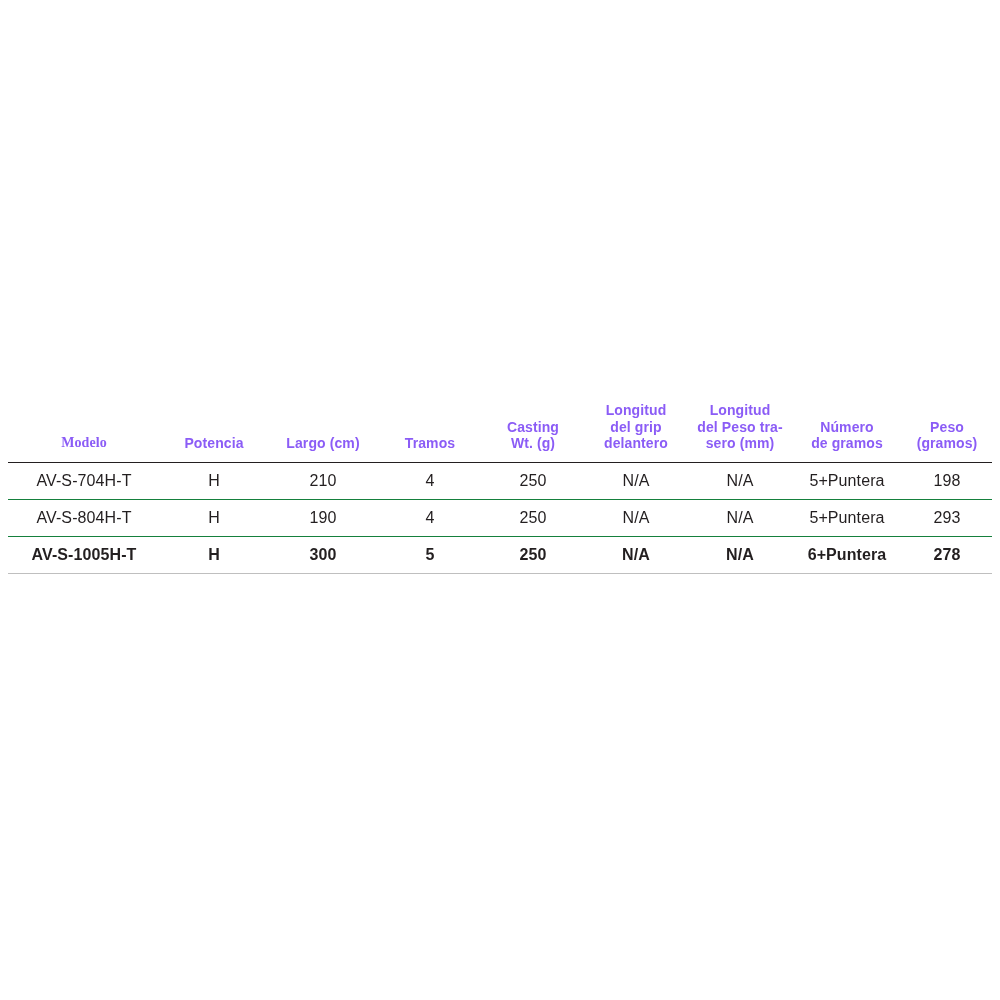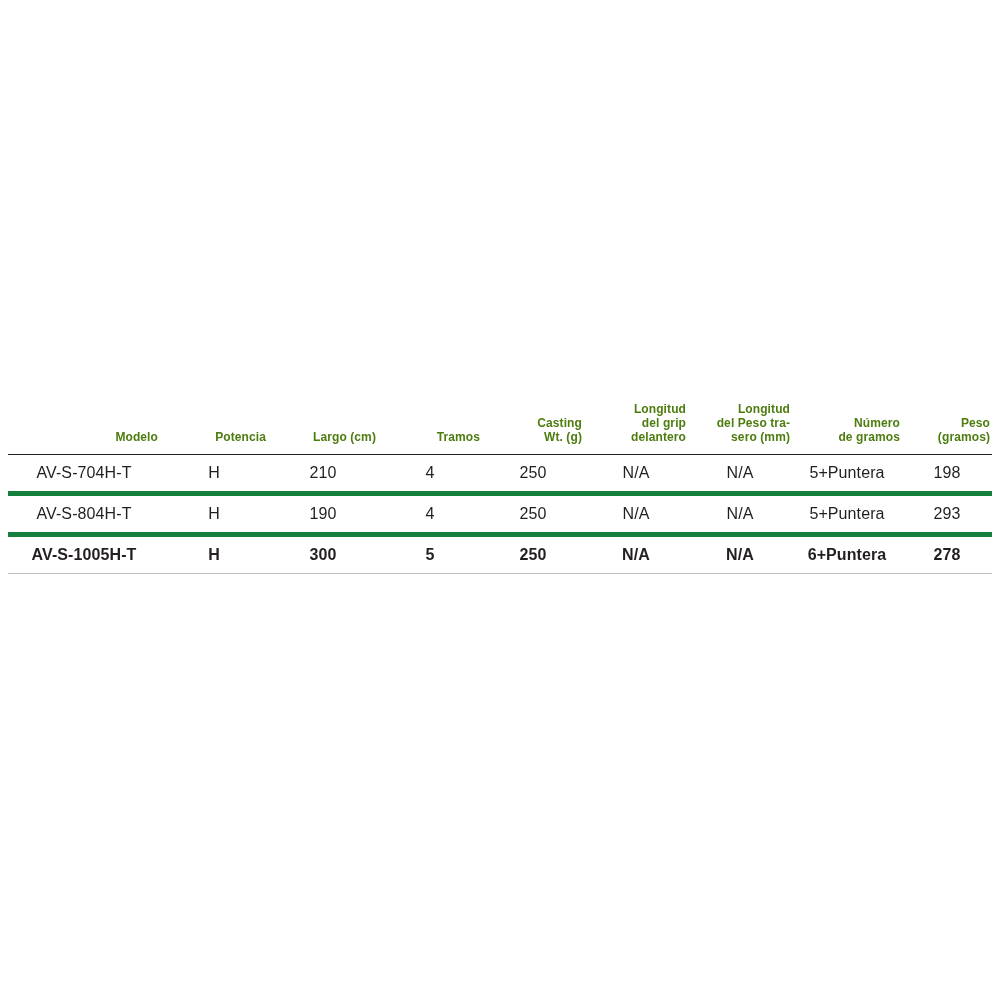--- a/index.html
+++ b/index.html
@@ -23,58 +23,59 @@
     width: 984px;
   }
 
   table.spec-table {
     width: 100%;
     border-collapse: collapse;
     table-layout: fixed;
   }
 
   table.spec-table thead th {
-    font-size: 12px;
+    font-size: 14px;
     font-weight: bold;
-    color: #4d7c0f;
-    text-align: right;
+    color: #8b5cf6;
+    text-align: center;
     vertical-align: bottom;
     padding: 4px 2px 10px 2px;
     line-height: 1.18;
     letter-spacing: 0.1px;
   }
 
   table.spec-table thead tr {
     border-bottom: 1.6px solid #231f20;
   }
 
   table.spec-table tbody td {
     font-size: 16px;
     color: #231f20;
     text-align: center;
     vertical-align: middle;
     padding: 9px 2px 9px 2px;
     letter-spacing: 0.1px;
   }
 
   table.spec-table tbody tr {
-    border-bottom: 5px solid #15803d;
+    border-bottom: 1px solid #15803d;
   }
   table.spec-table tbody tr:last-child {
     border-bottom: 1.4px solid #bfbfbf;
     font-weight: bold;
   }
 
   td.model-cell {
     text-align: left;
     padding-left: 4px;
   }
   th.model-head {
     text-align: left;
     padding-left: 42px;
+    font-family: Liberation Serif, serif;
   }
 
   
   col.c0 { width: 152px; }
   col.c1 { width: 108px; }
   col.c2 { width: 110px; }
   col.c3 { width: 104px; }
   col.c4 { width: 102px; }
   col.c5 { width: 104px; }
   col.c6 { width: 104px; }

